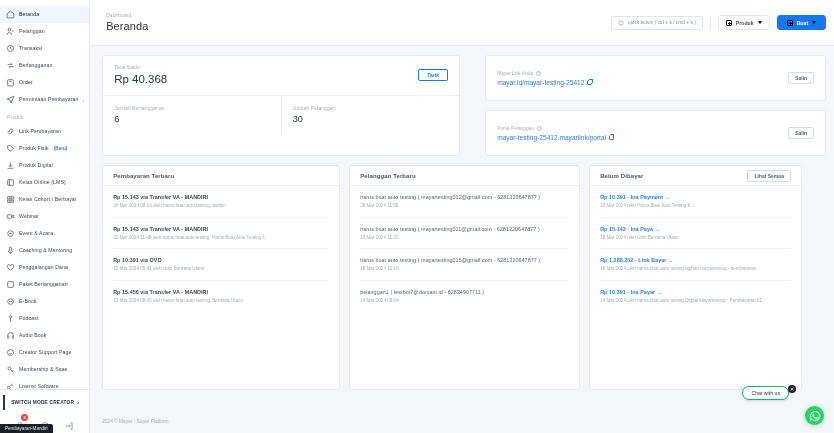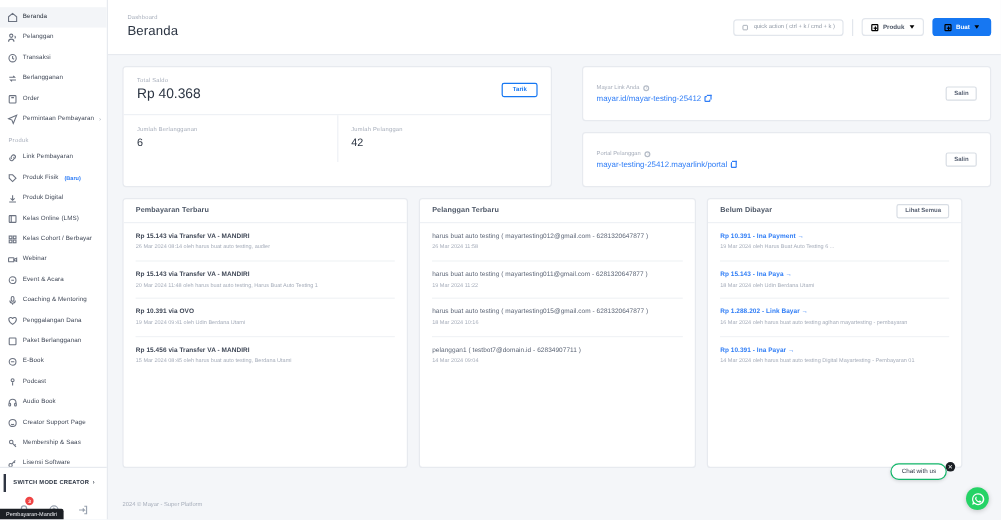--- a/index.html
+++ b/index.html
@@ -489,21 +489,21 @@
             </div>
             <div class="btn-outline-blue">Tarik</div>
           </div>
           <div class="saldo-bottom">
             <div class="mini">
               <div class="cap">Jumlah Berlangganan</div>
               <div class="mini-val">6</div>
             </div>
             <div class="mini">
               <div class="cap">Jumlah Pelanggan</div>
-              <div class="mini-val">42</div>
+              <div class="mini-val">30</div>
             </div>
           </div>
         </div>
 
         <div class="links-col">
           <div class="card link-card">
             <div>
               <div class="lnk-cap">
                 <span>Mayar Link Anda</span>
                 <span class="i-circle"></span>

